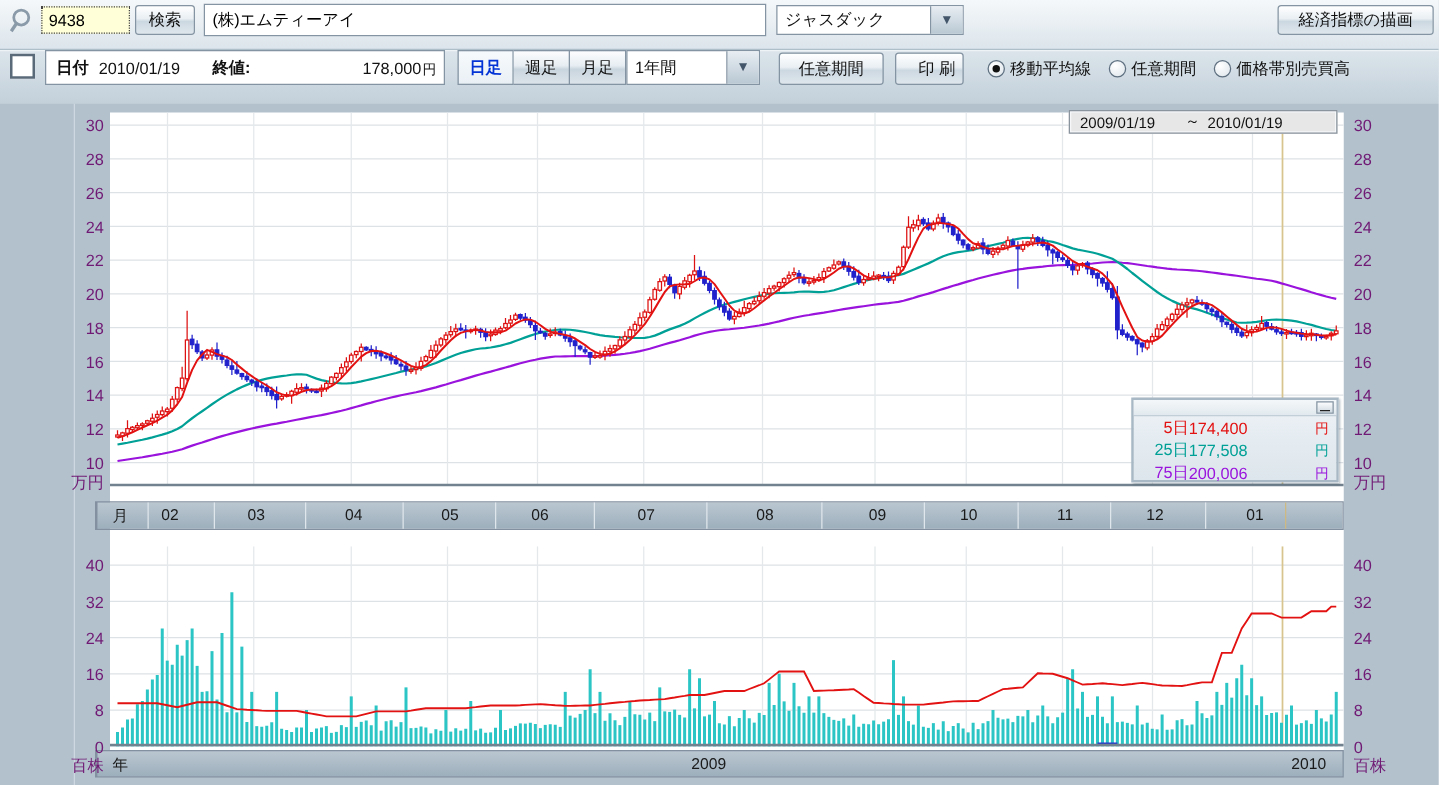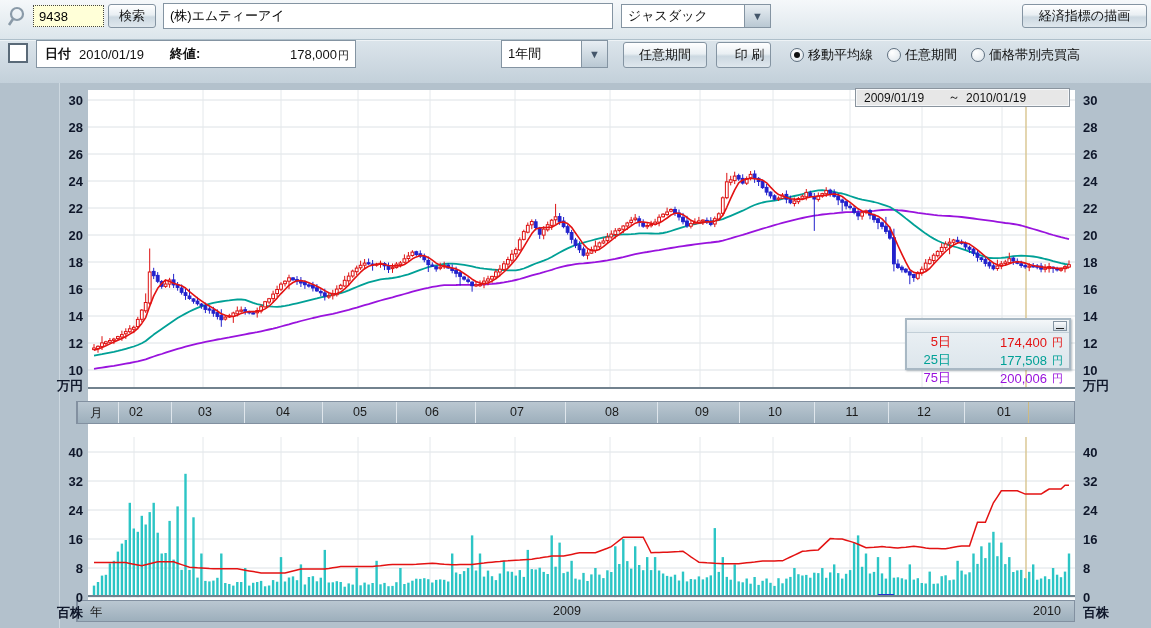--- a/index.html
+++ b/index.html
@@ -57,49 +57,49 @@
     border-radius:50%; background:#111; }
 
   
   #chart-area { position:absolute; left:0; top:83px; width:1151px; height:545px; background:#b3c1cc; }
   #left-groove { position:absolute; left:59px; top:0; width:1px; height:545px; background:#cdd8e0; }
   #plot-white { position:absolute; left:88px; top:7px; width:987px; height:510px; background:#fff; }
   svg { position:absolute; }
   #svg-main { left:88px; top:7px; }
   #svg-vol  { left:88px; top:354px; }
 
-  .axis-label { position:absolute; height:17px; line-height:17px; color:#0f172a;font-weight:bold; }
+  .axis-label { position:absolute; height:17px; line-height:17px; color:#701a75; }
   .axis-label.left { left:0; width:83px; text-align:right; }
   .axis-label.right { left:1083px; text-align:left; }
 
   .strip { position:absolute; left:76px; width:999px; height:23px;
     background:linear-gradient(#bac7d1,#9dafbc); border:1px solid #8290a0;
     border-left:2px solid #8290a0; }
   #month-strip { top:318px; }
   #year-strip  { top:517px; height:22px; }
   .strip-label { position:absolute; top:3px; font-size:12.5px; color:#1a1a1a; transform:translateX(-50%); }
   .strip-caption { position:absolute; left:12px; top:3px; font-size:12.5px; color:#1a1a1a; }
   .strip-tick { position:absolute; top:0; width:1px; height:100%; background:#dfe6ec; }
   .strip-tan { position:absolute; top:0; width:1px; height:100%; background:#cdb981; }
 
   #range-box { position:absolute; left:855px; top:5px; width:215px; height:19px;
     background:#e7e7e7; border:1px solid #8a949e; box-shadow:0 0 0 1px #f5f7f9 inset;
     display:flex; align-items:center; font-size:12px; padding:0 8px; gap:6px; }
 
-  #legend { position:absolute; left:905px; top:235px; width:166px; height:52px;
+  #legend { position:absolute; left:905px; top:235px; width:166px; height:68px;
     background:linear-gradient(#edf2f6,#dde6ec); border:2px solid #a8b8c4;
     box-shadow:1px 1px 2px rgba(60,80,95,.4); }
   #legend-bar { height:13px; border-bottom:1px solid #c2cfd8; position:relative;
     background:linear-gradient(#f4f7f9,#e2eaef); }
   #legend-min { position:absolute; right:2px; top:1px; width:14px; height:10px;
     background:linear-gradient(#fbfcfd,#cfd9e1); border:1px solid #8494a2; cursor:pointer; }
   #legend-min::after { content:""; position:absolute; left:2px; right:2px; bottom:1px; height:1px; background:#222; }
   .legend-row { display:flex; align-items:center; height:18px; padding:0 6px; font-size:13px; }
   .legend-row .lab { width:38px; text-align:right; }
-  .legend-row .val { flex:1; text-align:right; }
+  .legend-row .val { flex:1; }
   .legend-row .unit { width:16px; text-align:right; font-size:11px; }
 </style>
 </head>
 <body>
 
 <div id="app">
 
   <div id="toolbar">
     <div id="row1">
       <span style="position:absolute;left:7px;top:5px;">
@@ -123,20 +123,25 @@
     </div>
 
     <div id="row2">
       <div id="chk"></div>
       <div id="info-panel">
         <b style="margin-left:8px">日付</b>
         <span style="margin-left:8px">2010/01/19</span>
         <b style="margin-left:26px">終値:</b>
         <span style="margin-left:auto">178,000</span>
         <span style="font-size:11px;margin:2px 6px 0 1px">円</span>
+      </div>
+      <div id="tabs">
+        <div class="tab selected">日足</div>
+        <div class="tab">週足</div>
+        <div class="tab">月足</div>
       </div>
       <div class="combo" id="period-combo">
         <span class="val">1年間</span>
         <span class="arrow">▼</span>
       </div>
       <div class="btn" id="range-btn">任意期間</div>
       <div class="btn" id="print-btn">印 刷</div>
       <div id="radios">
         <div class="radio-item">
           <span class="radio checked"></span>

